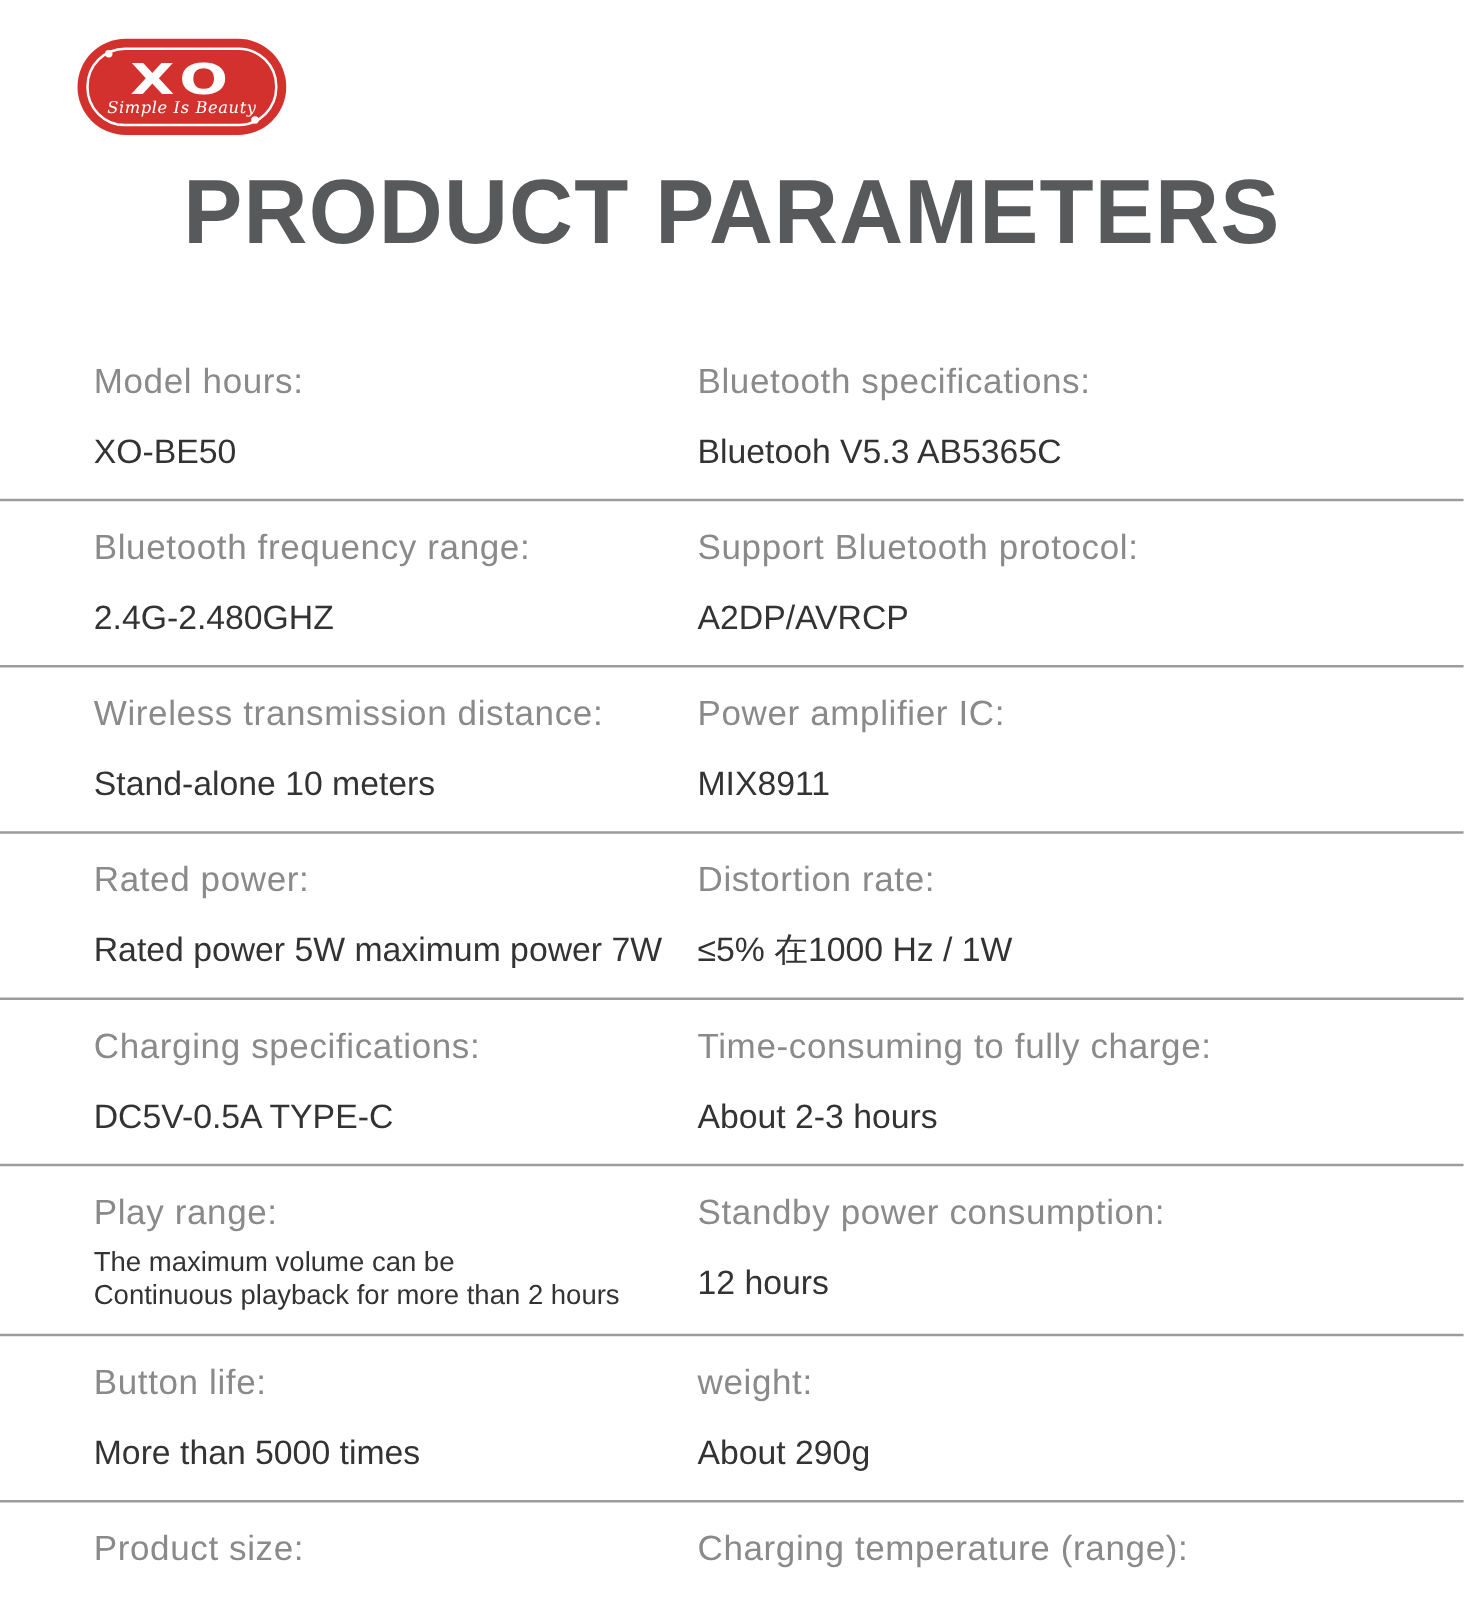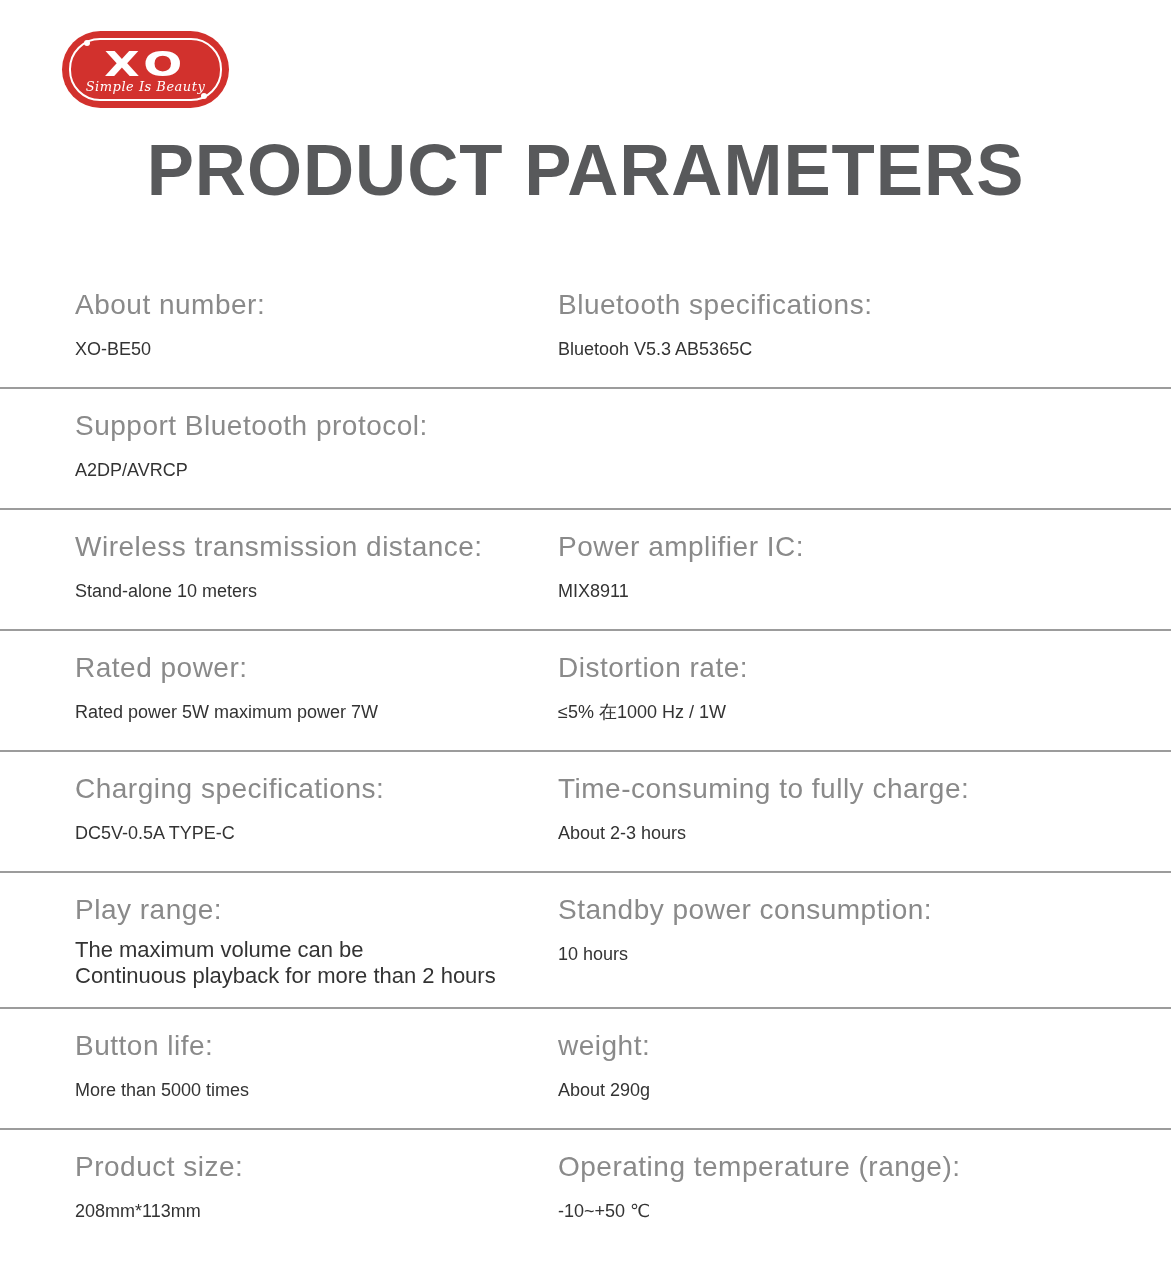--- a/index.html
+++ b/index.html
@@ -98,23 +98,23 @@
   .spec-row:last-child { border-bottom: none; }
   .spec-cell { padding-right: 12px; }
   .spec-label {
     color: #8a8a8a;
     font-size: 28px;
     line-height: 42px;
     letter-spacing: 0.5px;
   }
   .spec-value {
     color: #333333;
-    font-size: 18px;
+    font-size: 27px;
     line-height: 40px;
-    margin-top: 3px;
+    margin-top: 15px;
     white-space: pre-line;
   }
   .spec-value.small {
     font-size: 22px;
     line-height: 26px;
     margin-top: 6px;
   }
 </style>
 </head>
 <body>
@@ -128,30 +128,34 @@
     <div class="logo-tagline">Simple Is Beauty</div>
   </div>
 </div>
 
 <h1 class="page-title">PRODUCT PARAMETERS</h1>
 
 <div class="spec-table">
 
   <div class="spec-row">
     <div class="spec-cell">
-      <div class="spec-label">About number:</div>
+      <div class="spec-label">Model hours:</div>
       <div class="spec-value">XO-BE50</div>
     </div>
     <div class="spec-cell">
       <div class="spec-label">Bluetooth specifications:</div>
       <div class="spec-value">Bluetooh V5.3 AB5365C</div>
     </div>
   </div>
 
   <div class="spec-row">
+    <div class="spec-cell">
+      <div class="spec-label">Bluetooth frequency range:</div>
+      <div class="spec-value">2.4G-2.480GHZ</div>
+    </div>
     <div class="spec-cell">
       <div class="spec-label">Support Bluetooth protocol:</div>
       <div class="spec-value">A2DP/AVRCP</div>
     </div>
   </div>
 
   <div class="spec-row">
     <div class="spec-cell">
       <div class="spec-label">Wireless transmission distance:</div>
       <div class="spec-value">Stand-alone 10 meters</div>
@@ -185,39 +189,39 @@
   </div>
 
   <div class="spec-row">
     <div class="spec-cell">
       <div class="spec-label">Play range:</div>
       <div class="spec-value small">The maximum volume can be
 Continuous playback for more than 2 hours</div>
     </div>
     <div class="spec-cell">
       <div class="spec-label">Standby power consumption:</div>
-      <div class="spec-value">10 hours</div>
+      <div class="spec-value">12 hours</div>
     </div>
   </div>
 
   <div class="spec-row">
     <div class="spec-cell">
       <div class="spec-label">Button life:</div>
       <div class="spec-value">More than 5000 times</div>
     </div>
     <div class="spec-cell">
       <div class="spec-label">weight:</div>
       <div class="spec-value">About 290g</div>
     </div>
   </div>
 
   <div class="spec-row">
     <div class="spec-cell">
       <div class="spec-label">Product size:</div>
       <div class="spec-value">208mm*113mm</div>
     </div>
     <div class="spec-cell">
-      <div class="spec-label">Operating temperature (range):</div>
+      <div class="spec-label">Charging temperature (range):</div>
       <div class="spec-value">-10~+50 ℃</div>
     </div>
   </div>
 
 </div>
 
 </body></html>

